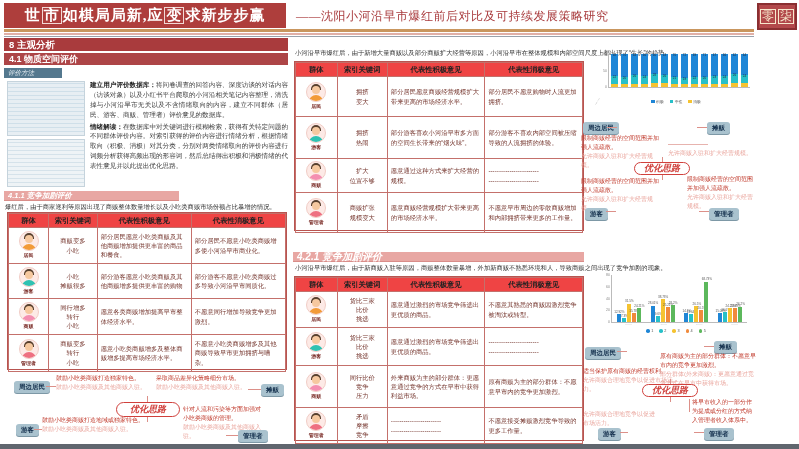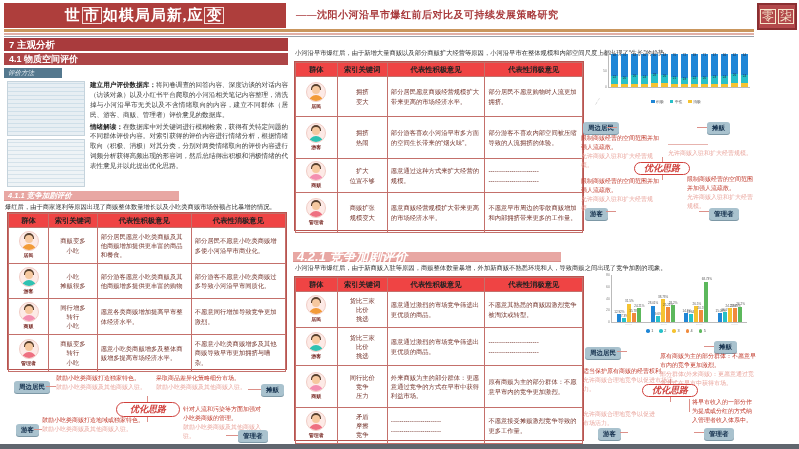--- a/index.html
+++ b/index.html
@@ -7,21 +7,21 @@
   font-family:"Liberation Sans","DejaVu Sans",sans-serif;}
 .page{position:relative;width:799px;height:449px;background:#fff;}
 .abs{position:absolute;}
 
 
 .title-box{left:4px;top:3px;width:282px;height:25px;background:#ae3e3c;color:#fff;
   display:flex;align-items:center;justify-content:center;
   font-family:"Liberation Serif","DejaVu Serif",serif;font-weight:bold;font-size:15px;letter-spacing:1px;}
 .framechar{border:1px solid #f3d9d5;padding:0 1px;margin:0 1px;line-height:1.05;}
 .subtitle{left:296px;top:8px;color:#a93b3d;font-family:"Liberation Serif","DejaVu Serif",serif;
-  font-weight:bold;font-size:10px;letter-spacing:.5px;}
+  font-weight:normal;font-size:12px;letter-spacing:.5px;}
 .strip1{left:4px;top:29px;width:750px;height:3px;background:#c9965e;}
 .strip2{left:4px;top:33px;width:750px;height:2px;background:#e0b0a8;}
 .strip3{left:4px;top:36px;width:750px;height:1px;background:#9aa2ac;}
 .stamp{left:757px;top:3px;width:40px;height:27px;background:#b2494b;border:2px solid #8a2f31;
   display:flex;align-items:center;justify-content:center;gap:2px;}
 .stamp span{font-family:"Liberation Serif","DejaVu Serif",serif;font-size:12px;color:#f7e8cd;
   border:1px solid #f7e8cd;padding:0 1px;line-height:1.1;}
 
 
 .sidebar{left:756px;top:33px;width:43px;height:416px;background:#f8efe0;}
@@ -77,21 +77,21 @@
 .av-resident .torso{background:#f29b38}
 .av-tourist .torso{background:#2fc2b2}
 .av-vendor .torso{background:#f48fb1}
 .av-manager .torso{background:#ee7081}
 .gname{font-size:5px;font-weight:bold;color:#7a2b26;margin-top:1px;}
 
 
 .h412bar{left:293px;top:36px;width:291px;height:11px;font-size:7.5px;line-height:11px;}
 .intro412{left:295px;top:49px;width:460px;}
 .h42bar{left:293px;top:238px;width:291px;height:12px;font-size:9px;line-height:12px;}
-.h421bar{left:293px;top:252px;width:268px;height:10px;font-size:13px;line-height:10px;}
+.h421bar{left:293px;top:252px;width:291px;height:10px;font-size:10px;line-height:10px;}
 .intro421{left:295px;top:264px;width:460px;}
 
 
 .pill{position:absolute;background:#a9c2ce;color:#16324f;font-size:6.5px;font-weight:bold;
   padding:1.5px 5px;border-radius:3px;box-shadow:0 1px 0 #7d98a6;white-space:nowrap;}
 .optcenter{position:absolute;border:1.6px solid #d0403c;color:#d0403c;background:#fff;
   border-radius:8px;font-weight:bold;font-style:italic;font-size:9px;
   display:flex;align-items:center;justify-content:center;}
 .optxt{position:absolute;font-size:6px;line-height:1.5;}
 .opt-main{color:#c0392b;display:block;}
@@ -131,31 +131,32 @@
 </head>
 <body>
 
 <div class="page">
 
   <div class="abs title-box">
     <span>世</span>
       <span class="framechar">市</span>
       <span>如棋局局新,应</span>
       <span class="framechar">变</span>
+      <span>求新步步赢</span>
   </div>
   <div class="abs subtitle">——沈阳小河沿早市爆红前后对比及可持续发展策略研究</div>
   <div class="abs strip1"></div>
   <div class="abs strip2"></div>
   <div class="abs strip3"></div>
   <div class="abs stamp">
     <span>零</span>
     <span>柒</span>
   </div>
 
-  <div class="abs bar-red h4bar">7 主观分析</div>
+  <div class="abs bar-red h4bar">8 主观分析</div>
   <div class="abs bar-red h41bar">4.1 物质空间评价</div>
   <div class="abs tag-method">评价方法</div>
   <div class="abs thumb thumb1"></div>
   <div class="abs thumb thumb2"></div>
   <div class="abs method-text">
     <p><b>建立用户评价数据库：</b><span>将问卷调查的回答内容、深度访谈的对话内容（访谈对象）以及小红书平台爬取的小河沿相关笔记内容整理，清洗掉与小河沿早市无关以及不含情绪取向的内容，建立不同群体（居民、游客、商贩、管理者）评价意见的数据库。</span></p>
     <p><b>情绪解读：</b><span>在数据库中对关键词进行模糊检索，获得有关特定问题的不同群体评价内容。对索引获得的评价内容进行情绪分析，根据情绪取向（积极、消极）对其分类，分别对两类情绪取向的评价内容进行词频分析获得高频出现的形容词，然后总结得出积极和消极情绪的代表性意见并以此提出优化思路。</span></p>
   </div>
   <div class="abs pinkbar h411bar">4.1.1 竞争加剧评价</div>
   <div class="abs intro intro411">爆红后，由于商家逐利等原因出现了商贩整体数量增长以及小吃类商贩市场份额占比暴增的情况。</div>

